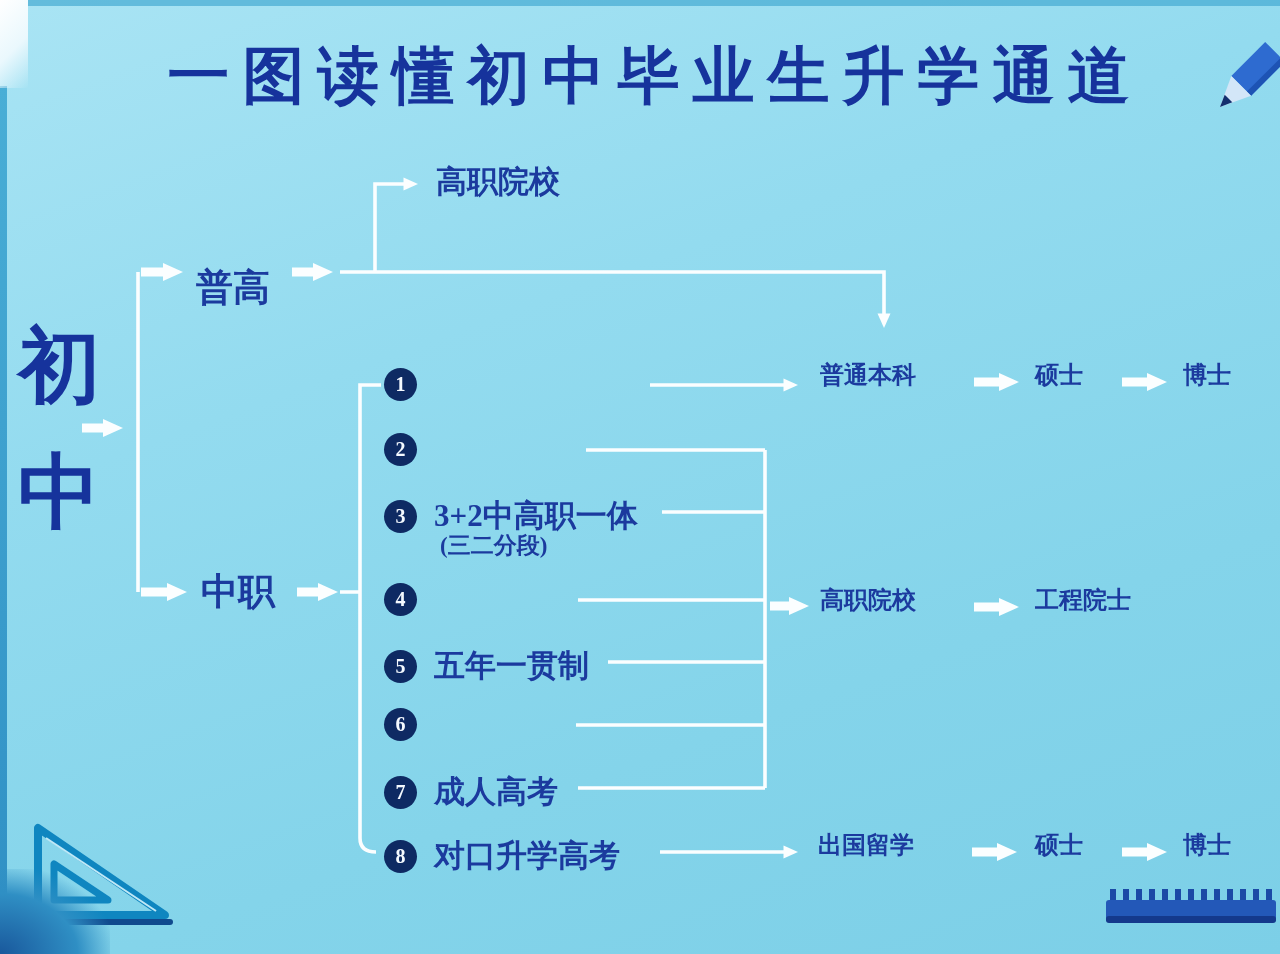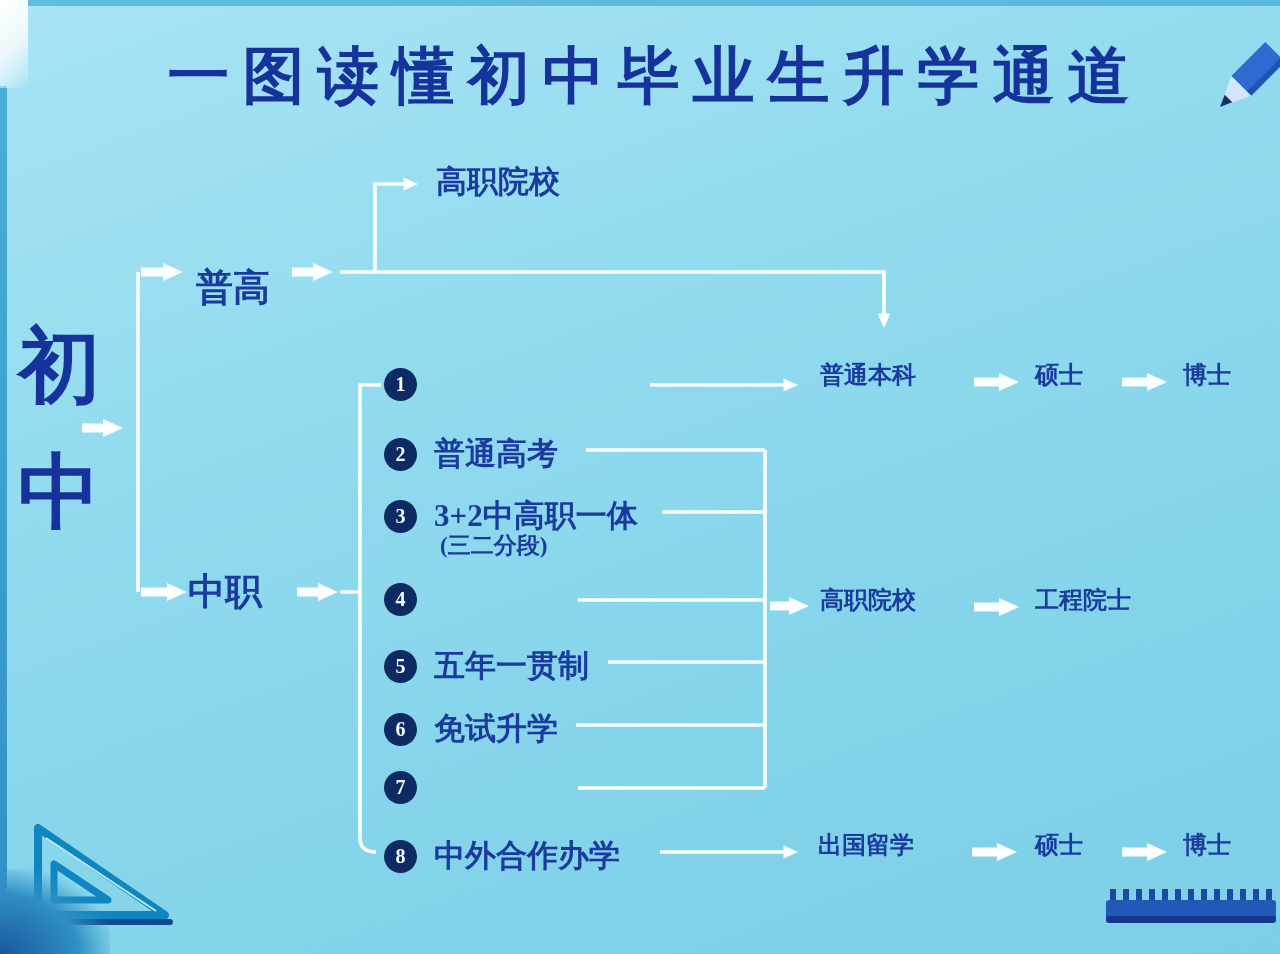--- a/index.html
+++ b/index.html
@@ -15,21 +15,21 @@
     position:absolute;left:40px;right:10px;top:34px;text-align:center;
     font-size:62px;font-weight:900;letter-spacing:13px;color:#16339c;white-space:nowrap;
   }
   .root{
     position:absolute;left:8px;top:326px;width:102px;
     display:flex;flex-direction:column;align-items:center;row-gap:44px;
     font-size:82px;font-weight:900;line-height:1;color:#16339c;
   }
   .branch{font-size:37px;font-weight:800;}
   .n-pugao{left:196px;top:250px;margin-top:16px;}
-  .n-zhongzhi{left:188px;top:570px;}
+  .n-zhongzhi{left:201px;top:570px;}
   .n-topgaozhi{left:436px;top:164px;font-size:31px;font-weight:700;}
   .item{
     position:absolute;left:384px;display:flex;align-items:center;column-gap:17px;
     font-size:31px;font-weight:700;
   }
   .num{
     width:33px;height:33px;border-radius:50%;background:#0e2a63;color:#f4f9ff;
     display:flex;align-items:center;justify-content:center;
     font-size:20px;font-weight:800;flex:0 0 33px;
   }
@@ -102,44 +102,43 @@
 
   <div class="txt branch n-pugao">普高</div>
   <div class="txt branch n-zhongzhi">中职</div>
   <div class="txt n-topgaozhi">高职院校</div>
 
   <div class="item i1">
     <span class="num">1</span>
   </div>
   <div class="item i2">
     <span class="num">2</span>
-    <span>普通高考</span>
   </div>
   <div class="item i3">
     <span class="num">3</span>
     <span>3+2中高职一体</span>
   </div>
   <div class="txt sub3">(三二分段)</div>
   <div class="item i4">
     <span class="num">4</span>
   </div>
   <div class="item i5">
     <span class="num">5</span>
     <span>五年一贯制</span>
   </div>
   <div class="item i6">
     <span class="num">6</span>
-    <span>免试升学</span>
   </div>
   <div class="item i7">
     <span class="num">7</span>
+    <span>成人高考</span>
   </div>
   <div class="item i8">
     <span class="num">8</span>
-    <span>中外合作办学</span>
+    <span>对口升学高考</span>
   </div>
 
   <div class="txt outcome o-undergrad">普通本科</div>
   <div class="txt outcome o-master1">硕士</div>
   <div class="txt outcome o-doctor1">博士</div>
   <div class="txt outcome o-gaozhi">高职院校</div>
   <div class="txt outcome o-abroad">出国留学</div>
   <div class="txt outcome o-engineer">工程院士</div>
   <div class="txt outcome o-master2">硕士</div>
   <div class="txt outcome o-doctor2">博士</div>

